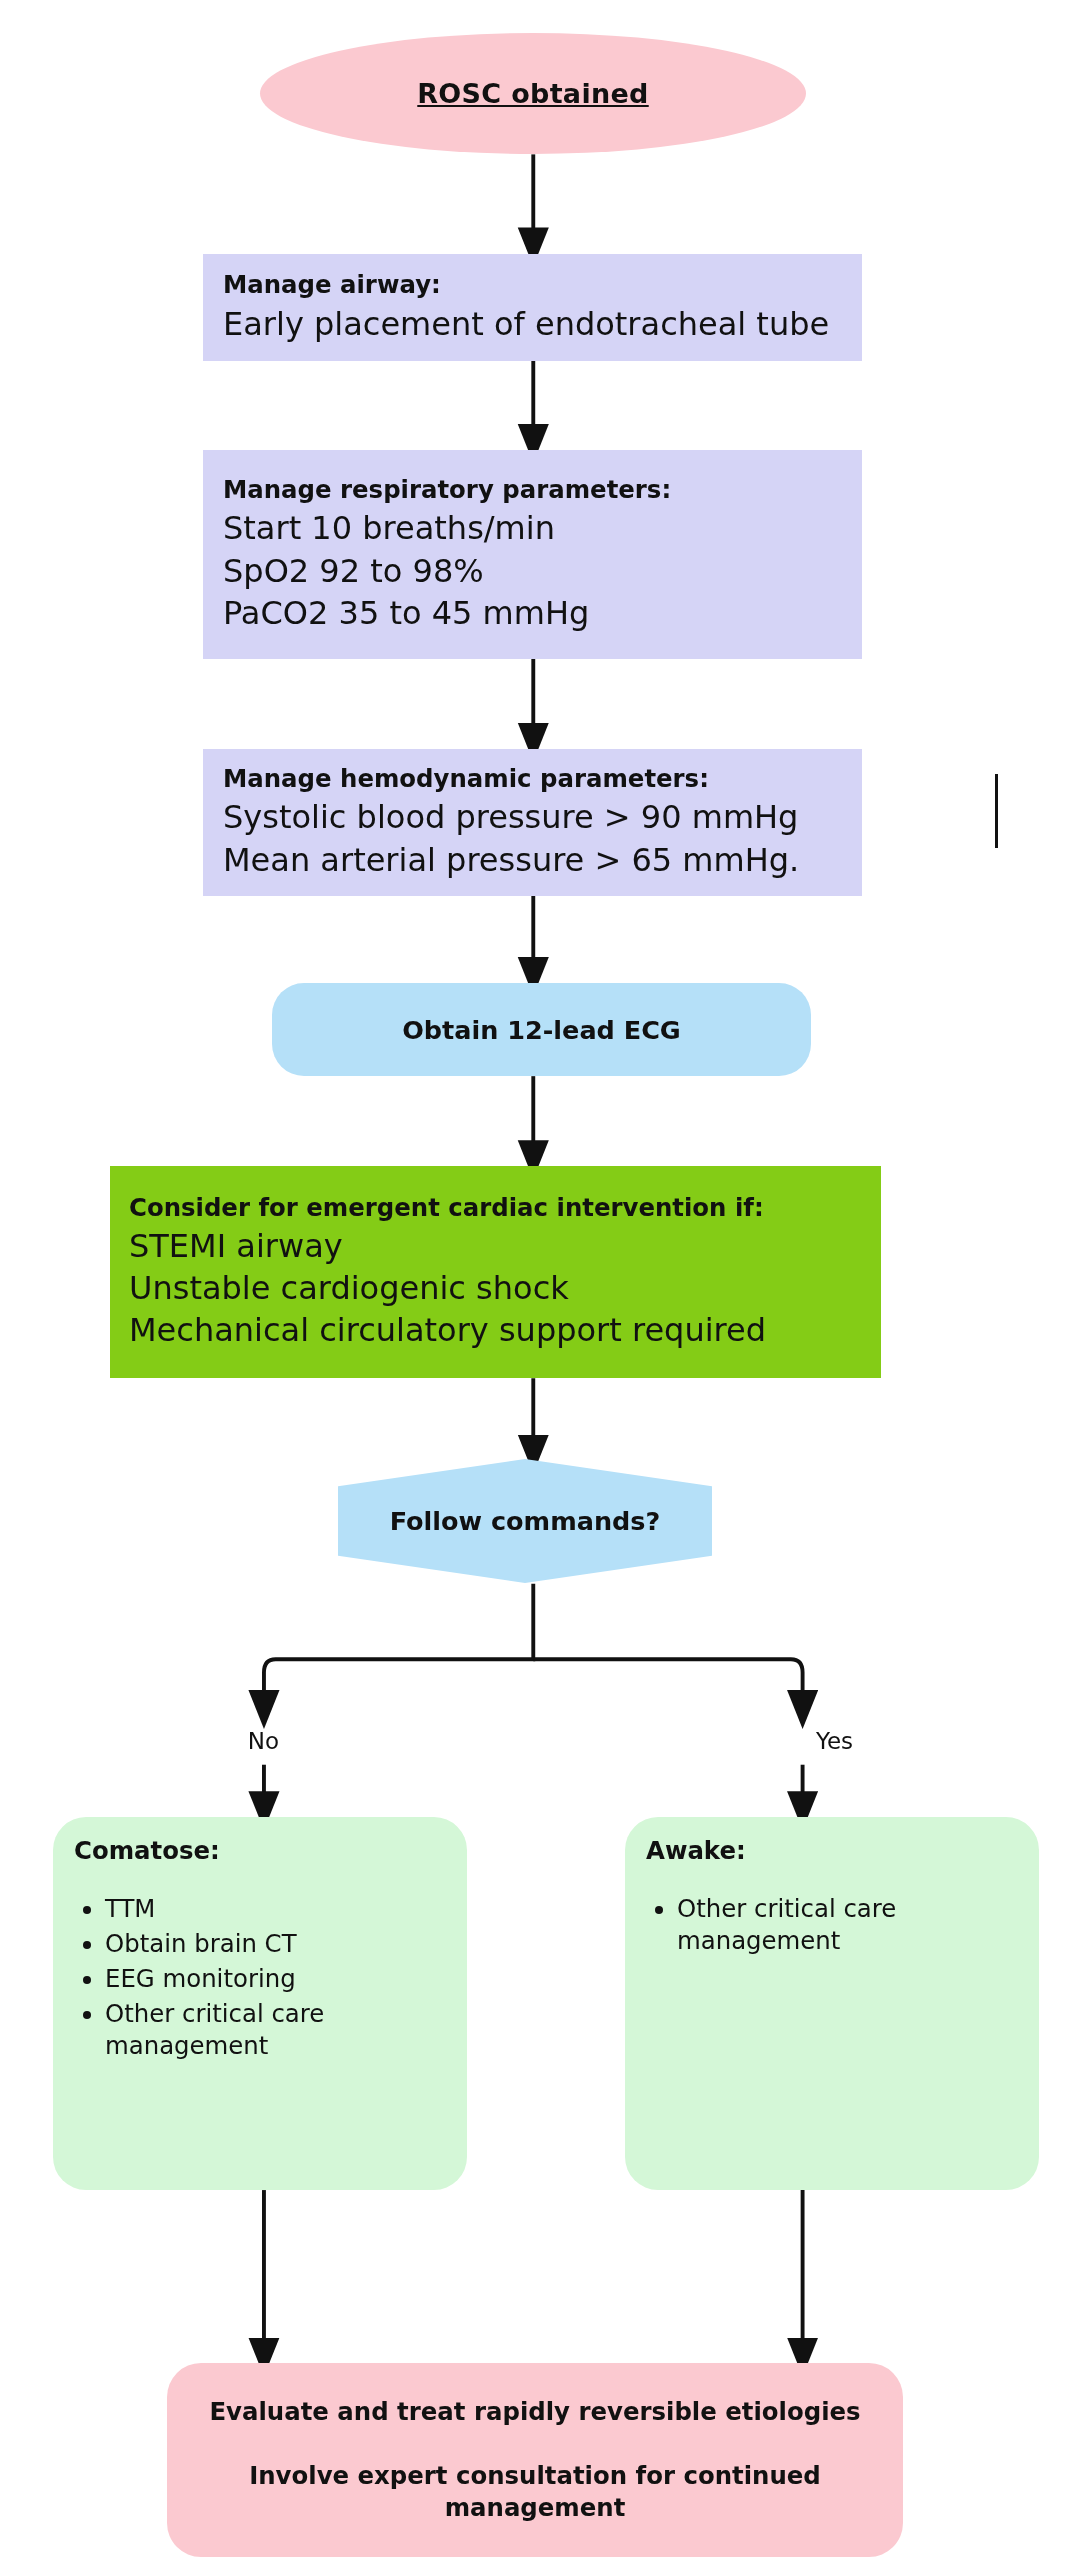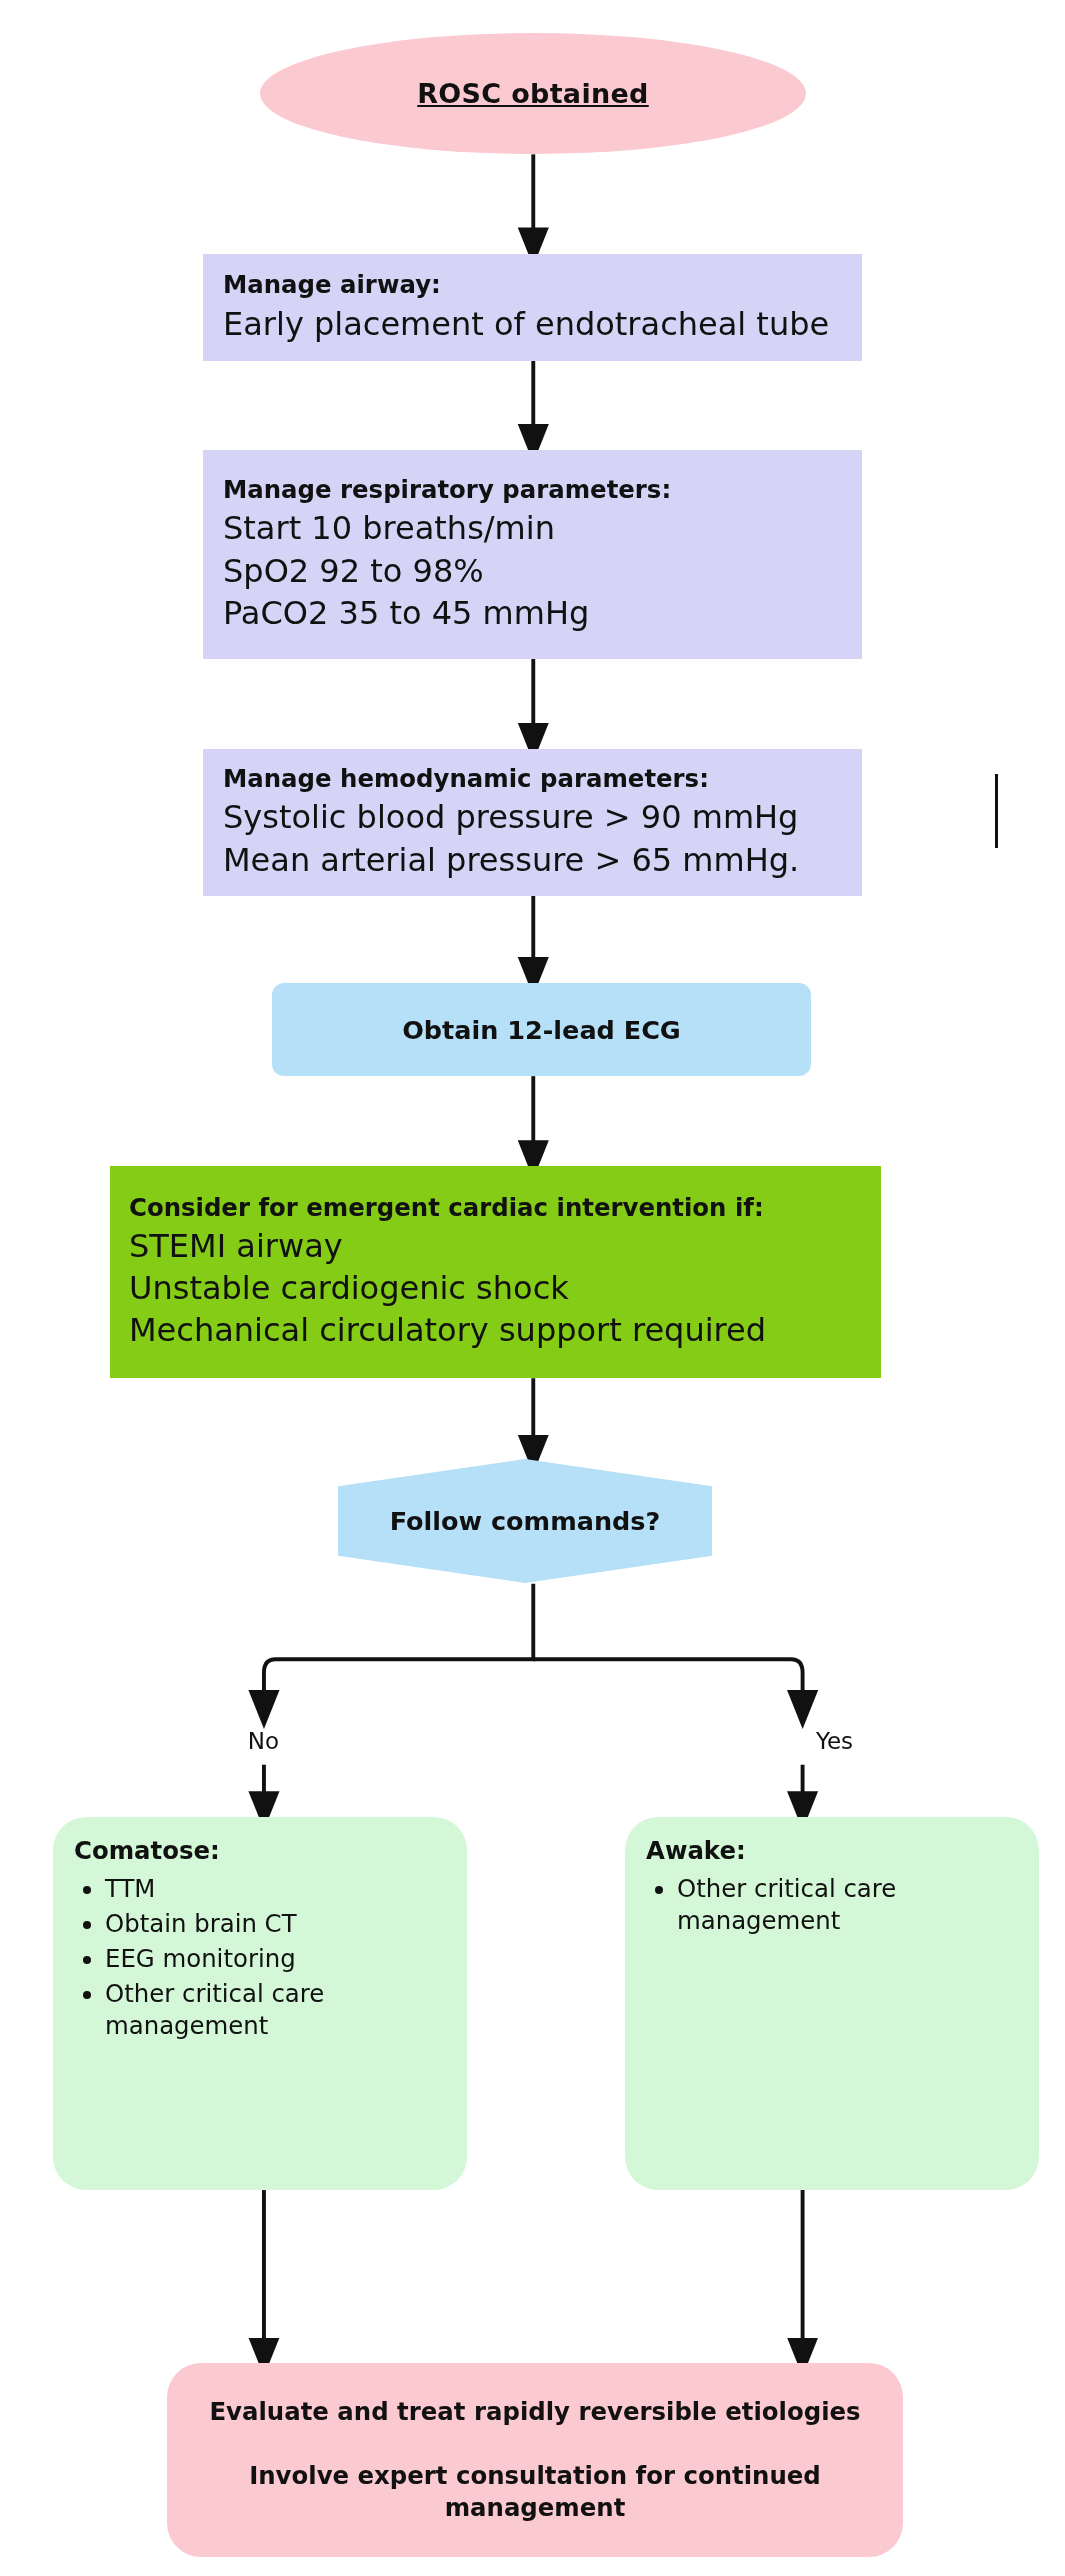--- a/index.html
+++ b/index.html
@@ -74,21 +74,21 @@
     height: 74px;
     background: #111111;
   }
   
   #ecg {
     left: 272px;
     top: 983px;
     width: 539px;
     height: 93px;
     background: #b5e0f8;
-    border-radius: 12px;
+    border-radius: 32px;
     align-items: center;
     text-align: center;
   }
   #ecg .title { font-size: 25.5px; }
   
   .yellow {
     background: #84cc16;
     padding: 14.4px 19px;
     left: 110px;
     width: 771px;
@@ -116,20 +116,21 @@
     width: 111px;
   }
   #label-no  { left: 208px;  top: 1728px; }
   #label-yes { left: 779px; top: 1728px; }
   
   .green {
     background: #d4f7d7;
     border-radius: 33px;
     padding: 19px 21px;
     justify-content: flex-start;
+    gap: 20px;
   }
   #comatose {
     left: 53px;
     top: 1817px;
     width: 414px;
     height: 373px;
   }
   #awake {
     left: 625px;
     top: 1817px;

